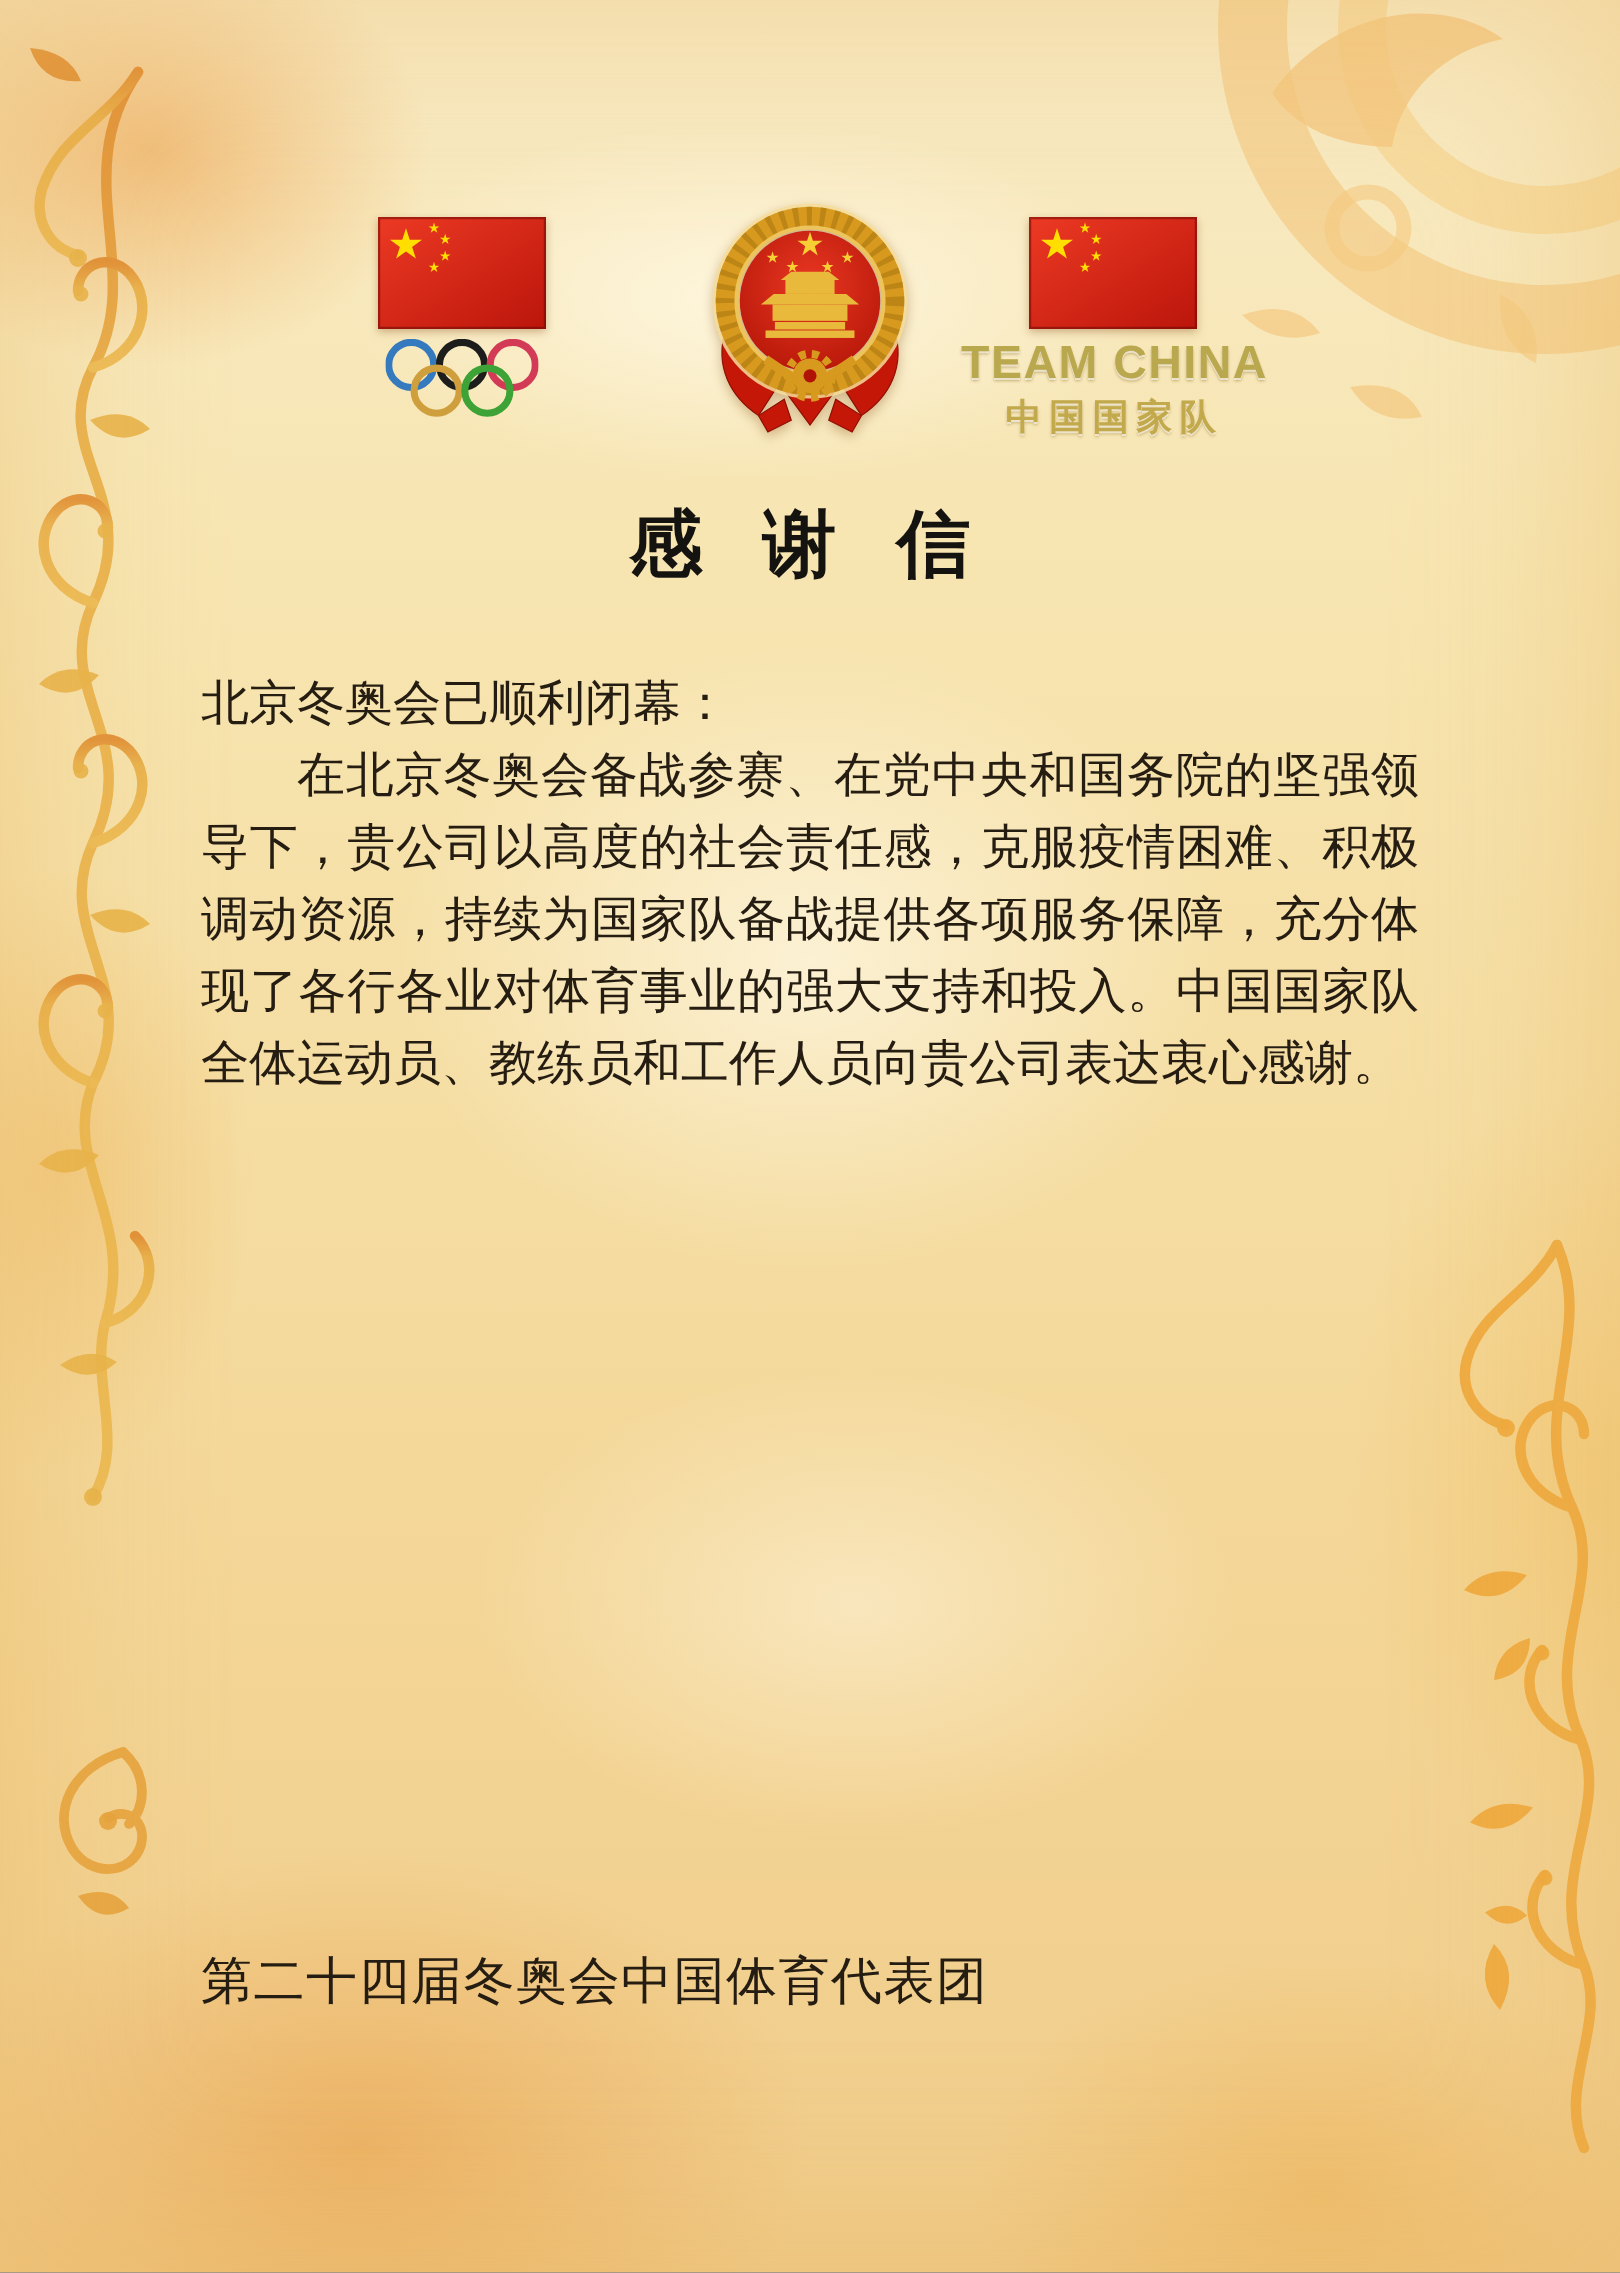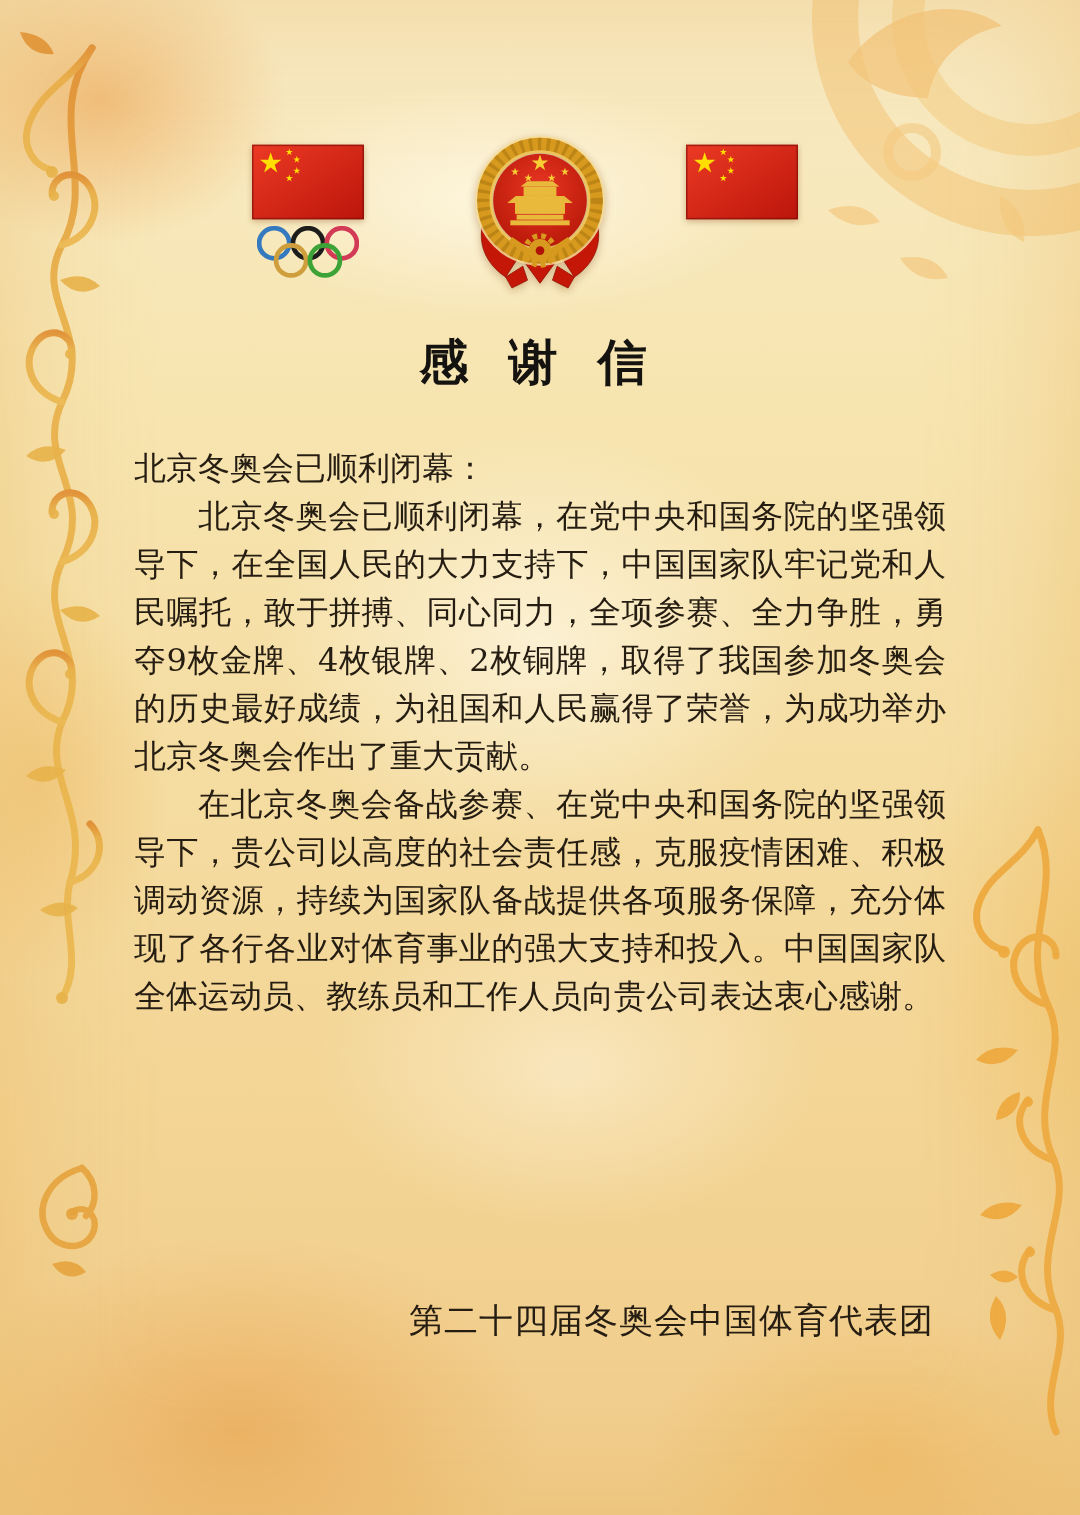--- a/index.html
+++ b/index.html
@@ -39,21 +39,21 @@
 
   .title{position:absolute;left:0;top:330px;width:100%;text-align:center;
     font-family:"Liberation Serif","DejaVu Serif",serif;
     font-size:49px;font-weight:bold;color:#151310;letter-spacing:14px;}
 
   .letter{position:absolute;left:134px;top:444px;width:812px;
     font-size:32px;line-height:48px;color:#261d12;text-align:justify;}
   .letter p{margin:0;text-indent:2em;}
   .letter .salutation{text-indent:0;}
 
-  .signature{position:absolute;left:134px;top:1298px;width:800px;text-align:right;
+  .signature{position:absolute;left:134px;top:1298px;width:800px;text-align:left;
     font-size:34px;color:#261d12;letter-spacing:1px;}
 </style>
 </head>
 <body>
 
 <svg width="0" height="0" style="position:absolute" aria-hidden="true">
   <defs>
     <polygon id="star5" points="0,-1 0.2245,-0.309 0.951,-0.309 0.3633,0.118 0.5878,0.809 0,0.382 -0.5878,0.809 -0.3633,0.118 -0.951,-0.309 -0.2245,-0.309"></polygon>
     <linearGradient id="flagGrad" x1="0" y1="0" x2="1" y2="1">
       <stop offset="0" stop-color="#ec3a24"></stop>
@@ -222,24 +222,27 @@
       <rect width="30" height="20" fill="url(#flagGrad)"></rect>
       <rect x="0.2" y="0.2" width="29.6" height="19.6" fill="none" stroke="rgba(110,10,5,.55)" stroke-width="0.4"></rect>
       <use href="#star5" transform="translate(5,5) scale(3)" fill="#ffde00"></use>
       <use href="#star5" transform="translate(10,2) scale(1)" fill="#ffde00"></use>
       <use href="#star5" transform="translate(12,4) scale(1)" fill="#ffde00"></use>
       <use href="#star5" transform="translate(12,7) scale(1)" fill="#ffde00"></use>
       <use href="#star5" transform="translate(10,9) scale(1)" fill="#ffde00"></use>
     </svg>
   </div>
 
+  <div class="team-china">
+    <div class="en">TEAM CHINA</div>
+    <div class="cn">中国国家队</div>
+  </div>
 
   <div class="title">感 谢 信</div>
 
   <div class="letter">
     <p class="salutation">北京冬奥会已顺利闭幕：</p>
-    <p>北京冬奥会已顺利闭幕，在党中央和国务院的坚强领导下，在全国人民的大力支持下，中国国家队牢记党和人民嘱托，敢于拼搏、同心同力，全项参赛、全力争胜，勇夺9枚金牌、4枚银牌、2枚铜牌，取得了我国参加冬奥会的历史最好成绩，为祖国和人民赢得了荣誉，为成功举办北京冬奥会作出了重大贡献。</p>
     <p>在北京冬奥会备战参赛、在党中央和国务院的坚强领导下，贵公司以高度的社会责任感，克服疫情困难、积极调动资源，持续为国家队备战提供各项服务保障，充分体现了各行各业对体育事业的强大支持和投入。中国国家队全体运动员、教练员和工作人员向贵公司表达衷心感谢。</p>
   </div>
 
   <div class="signature">第二十四届冬奥会中国体育代表团</div>
 
 </div>
 
 </body></html>

